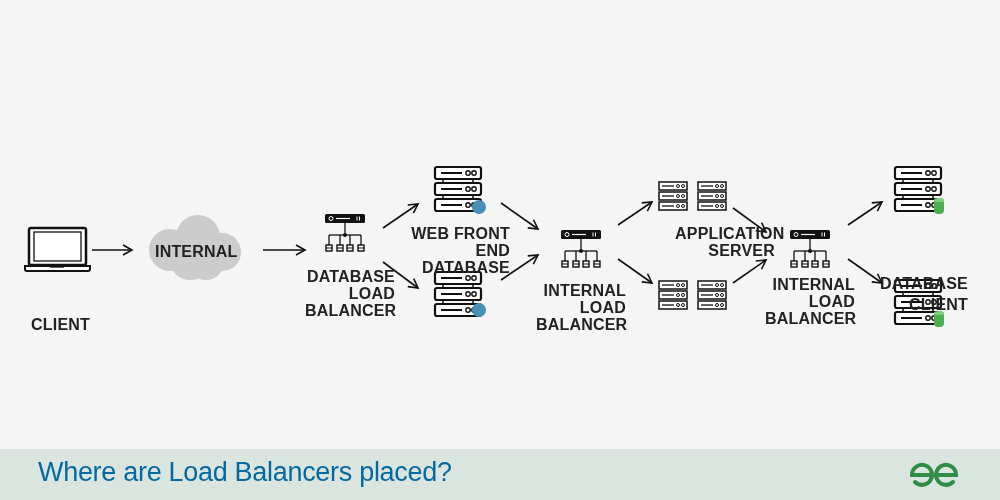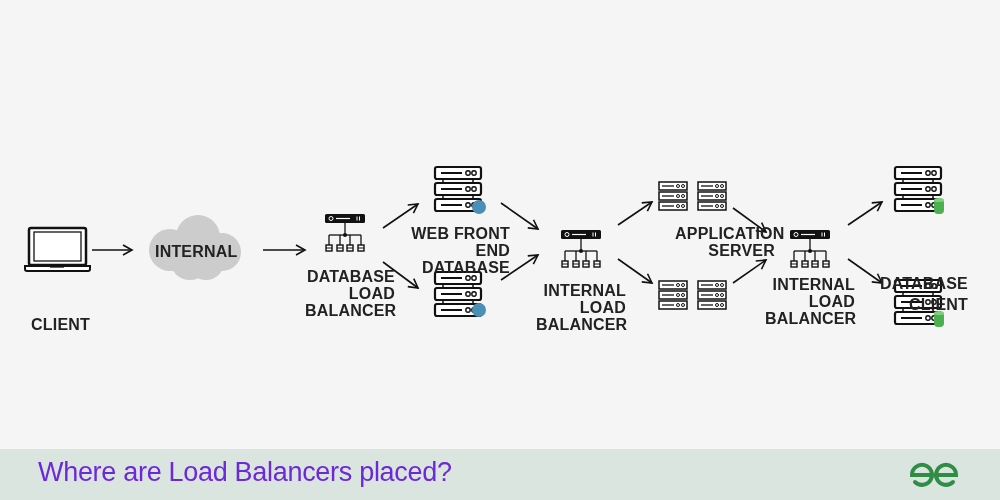--- a/index.html
+++ b/index.html
@@ -1,19 +1,19 @@
 <!DOCTYPE html>
 <html><head>
 <meta charset="utf-8">
 <style>
   html,body{margin:0;padding:0;}
   body{width:1000px;height:500px;background:#f5f5f5;position:relative;overflow:hidden;font-family:"DejaVu Sans",sans-serif;}
   .lbl{position:absolute;font-family:Liberation Sans, sans-serif;font-weight:bold;font-size:16px;color:#222;text-align:right;line-height:17px;letter-spacing:0.2px;}
   .footer{position:absolute;left:0;top:449px;width:1000px;height:51px;background:#dbe5df;}
-  .footer-title{position:absolute;left:38px;top:8px;font-family:"Liberation Sans",sans-serif;font-size:27px;color:#6d28d9;letter-spacing:-0.3px;}
+  .footer-title{position:absolute;left:38px;top:8px;font-family:"Liberation Sans",sans-serif;font-size:27px;color:#0369a1;letter-spacing:-0.3px;}
   svg{position:absolute;left:0;top:0;}
 </style>
 </head>
 <body>
 
 <svg width="1000" height="500" viewBox="0 0 1000 500">
   <defs>
     <marker id="ah" markerWidth="12" markerHeight="12" refX="10" refY="6" orient="auto" markerUnits="userSpaceOnUse">
       <path d="M1,1 L10,6 L1,11" fill="none" stroke="#111" stroke-width="1.6"></path>
     </marker>

